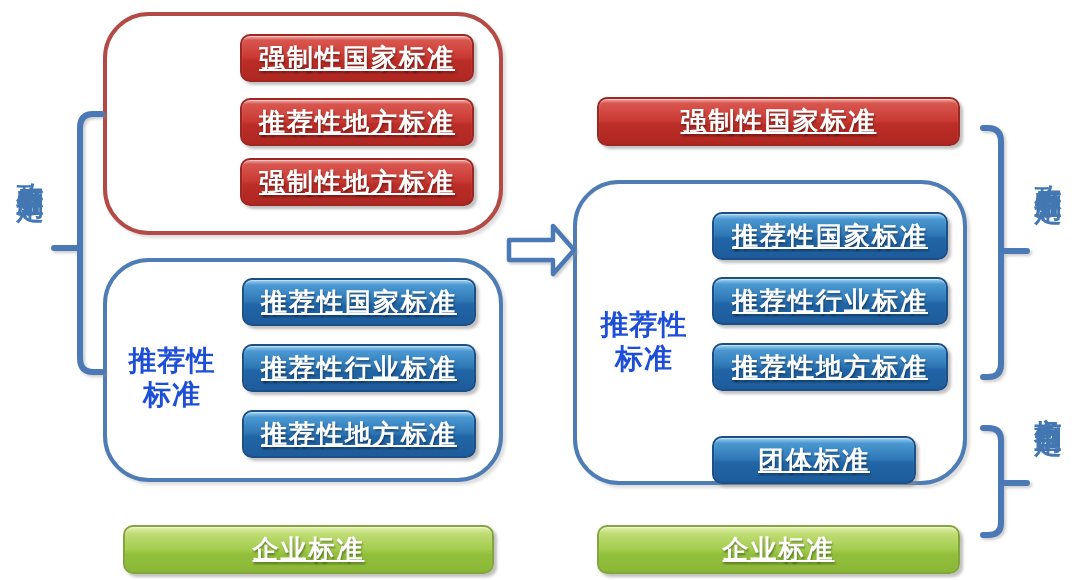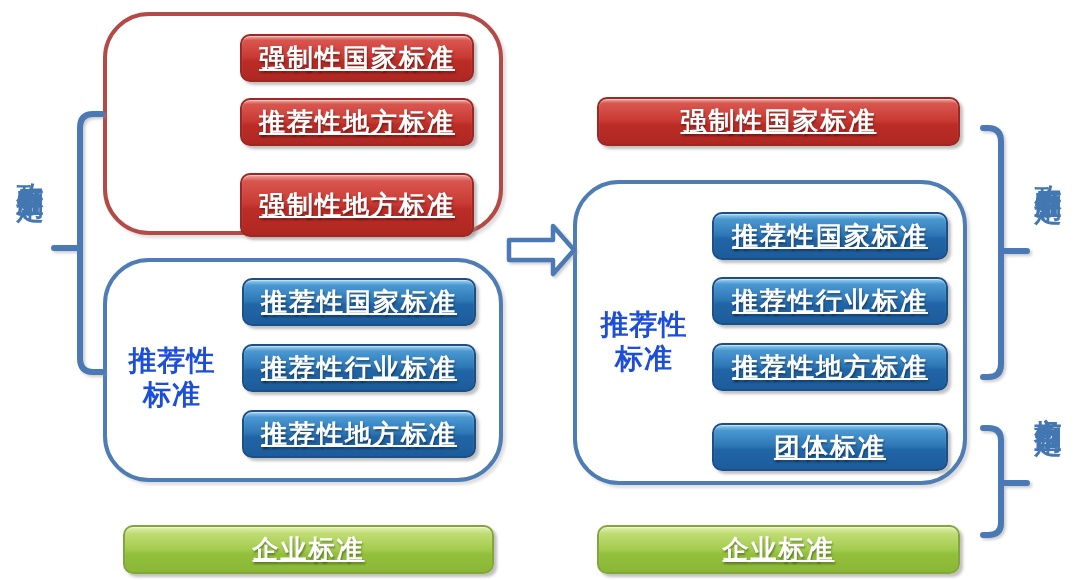--- a/index.html
+++ b/index.html
@@ -73,40 +73,40 @@
   .shape { filter: drop-shadow(2px 2px 1.5px rgba(140,140,140,0.45)); }
 </style>
 </head>
 <body>
 
 <div class="stage">
 
   <div class="group-box red" style="left:103px; top:12px; width:400px; height:223px;"></div>
   <div class="btn red" style="left:240px; top:34px;  width:234px; height:48px;">强制性国家标准</div>
   <div class="btn red" style="left:240px; top:98px;  width:234px; height:48px;">推荐性地方标准</div>
-  <div class="btn red" style="left:240px; top:173px; width:234px; height:64px;">强制性地方标准</div>
+  <div class="btn red" style="left:240px; top:158px; width:234px; height:48px;">强制性地方标准</div>
 
   <div class="group-box blue" style="left:103px; top:258px; width:400px; height:224px;"></div>
   <div class="group-label blue" style="left:128px; top:344px; width:88px;">推荐性标准</div>
   <div class="btn blue" style="left:242px; top:278px; width:234px; height:48px;">推荐性国家标准</div>
   <div class="btn blue" style="left:242px; top:344px; width:234px; height:48px;">推荐性行业标准</div>
   <div class="btn blue" style="left:242px; top:410px; width:234px; height:48px;">推荐性地方标准</div>
 
   <div class="btn green" style="left:123px; top:497px; width:371px; height:49px;">企业标准</div>
 
   <div class="side-label" style="left:12px; top:162px;">政府主导制定</div>
 
   <div class="btn red" style="left:597px; top:97px; width:363px; height:49px;">强制性国家标准</div>
 
   <div class="group-box blue" style="left:573px; top:180px; width:394px; height:305px;"></div>
   <div class="group-label blue" style="left:600px; top:308px; width:88px;">推荐性标准</div>
   <div class="btn blue" style="left:712px; top:212px; width:236px; height:48px;">推荐性国家标准</div>
   <div class="btn blue" style="left:712px; top:277px; width:236px; height:48px;">推荐性行业标准</div>
   <div class="btn blue" style="left:712px; top:343px; width:236px; height:48px;">推荐性地方标准</div>
-  <div class="btn blue" style="left:712px; top:423px; width:236px; height:48px;">团体标准</div>
+  <div class="btn blue" style="left:712px; top:436px; width:204px; height:48px;">团体标准</div>
 
   <div class="btn green" style="left:597px; top:497px; width:363px; height:49px;">企业标准</div>
 
   <div class="side-label" style="left:1030px; top:164px;">政府主导制定</div>
   <div class="side-label" style="left:1030px; top:396px;">市场自主制定</div>
 
   <svg class="overlay" width="1080" height="580" viewBox="0 0 1080 580">
     <g class="shape" fill="none" stroke="#4b79b6" stroke-width="6" stroke-linecap="round" stroke-linejoin="round">
       <path d="M102 114 H93 Q80 114 80 128 V358 Q80 372 93 372 H102 M80 248 H54"></path>
       <path d="M983 128 H988 Q1001 128 1001 142 V364 Q1001 377 988 377 H983 M1001 251 H1027"></path>

